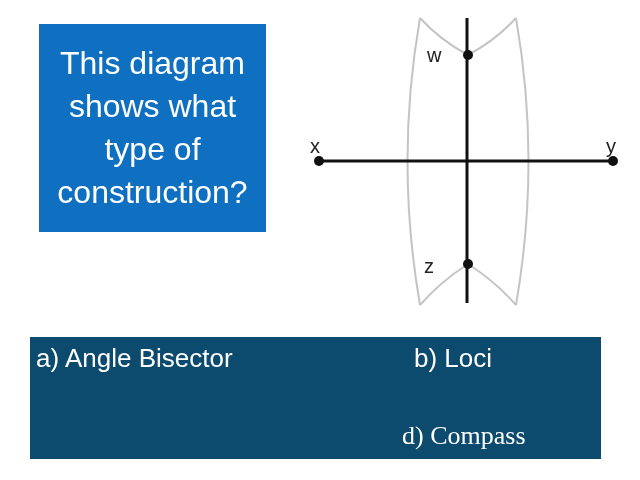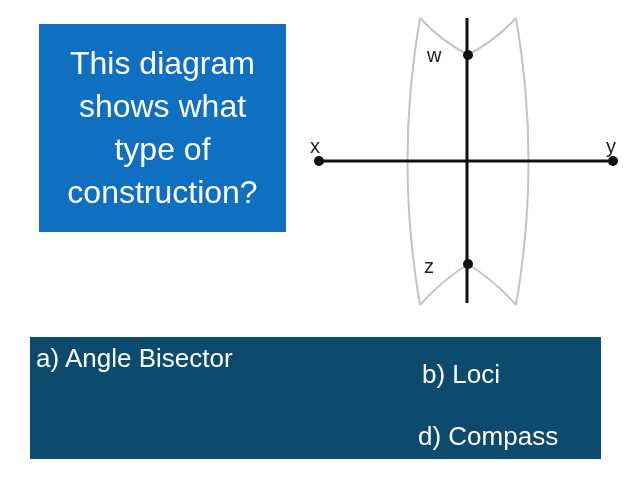--- a/index.html
+++ b/index.html
@@ -1,25 +1,25 @@
 <!DOCTYPE html>
 <html><head>
 <meta charset="utf-8">
 <style>
   html, body { margin:0; padding:0; }
   body { width:640px; height:480px; background:#ffffff; position:relative; overflow:hidden; font-family:"Liberation Sans", sans-serif; }
-  .question-box { position:absolute; left:39px; top:24px; width:247px; height:208px; background:#0f6fc0; color:#ffffff; display:flex; align-items:center; justify-content:center; text-align:center; }
+  .question-box { position:absolute; left:39px; top:24px; width:227px; height:208px; background:#0f6fc0; color:#ffffff; display:flex; align-items:center; justify-content:center; text-align:center; }
   .question-text { font-size:32px; line-height:43px; width:230px; }
   .diagram { position:absolute; left:290px; top:10px; width:350px; height:310px; }
   .answers { position:absolute; left:30px; top:337px; width:571px; height:122px; background:#0c4a6e; color:#ffffff; font-size:26px; }
   .answer { position:absolute; white-space:nowrap; }
   .a1 { left:6px; top:6px; }
-  .a2 { left:384px; top:22px;margin-left:8px; }
+  .a2 { left:384px; top:6px; }
   .a3 { left:6px; top:84px; }
-  .a4 { left:388px; top:84px; }
+  .a4 { left:372px; top:84px;font-family:Liberation Serif, serif; }
   .lbl { font-family:"Liberation Sans", sans-serif; font-size:20px; fill:#222; }
 </style>
 </head>
 <body>
 
 <div class="question-box">
   <div class="question-text">This diagram shows what type of construction?</div>
 </div>
 
 <svg class="diagram" viewBox="290 10 350 310" width="350" height="310">

